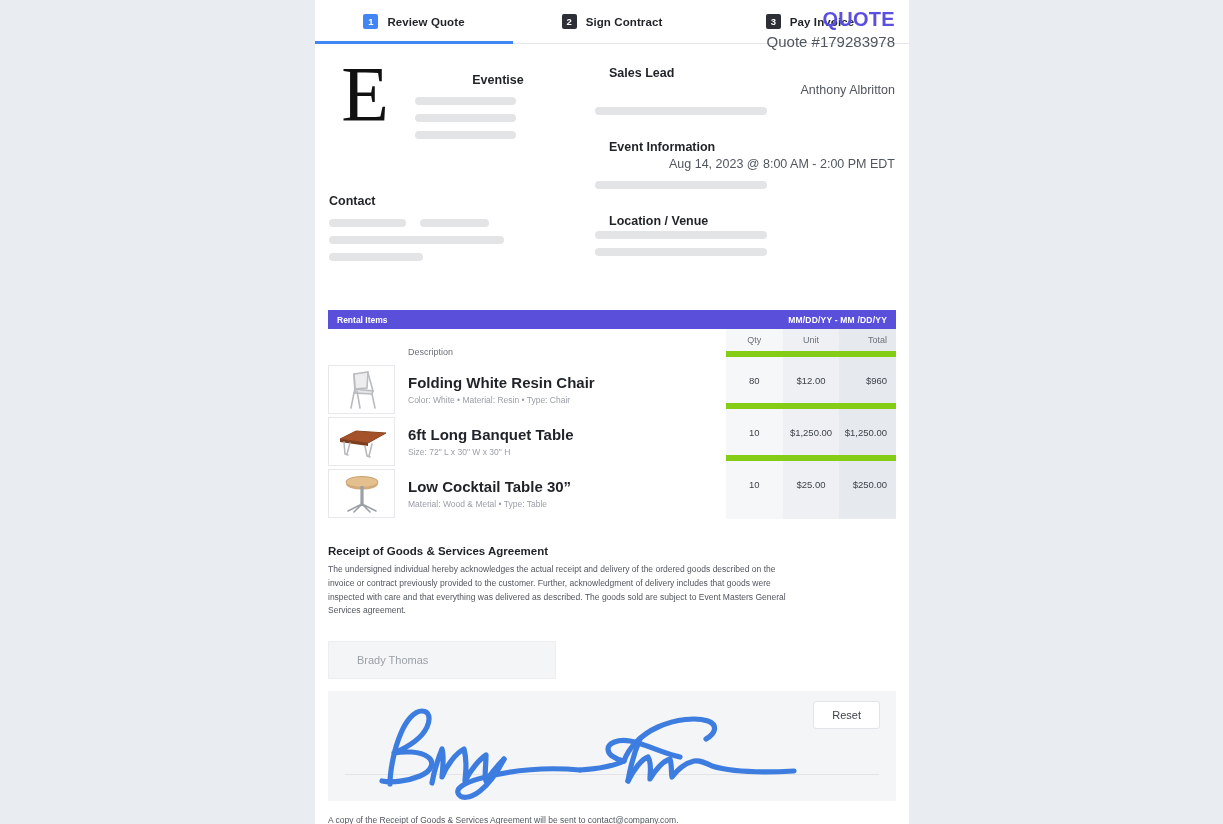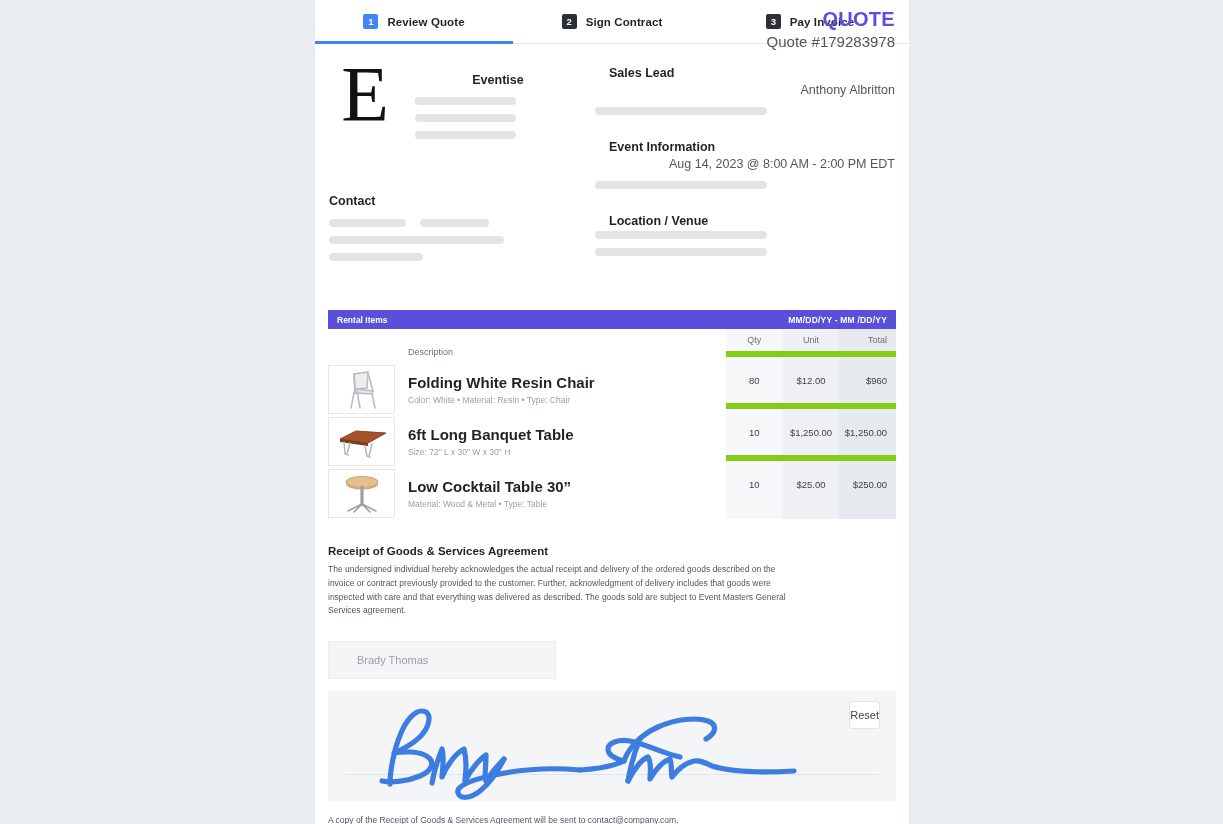--- a/index.html
+++ b/index.html
@@ -119,21 +119,21 @@
     font-size: 11px; color: #9aa0a8;
   }
 
   .sig-pad {
     margin: 12px 13px 0 13px; height: 110px; background: #f4f5f7;
     position: relative; overflow: hidden;
   }
   .sig-reset {
     position: absolute; right: 16px; top: 10px; z-index: 3;
     background: #fff; border: 1px solid #e1e4e8; border-radius: 3px;
-    padding: 7px 0; font-size: 11px; color: #3d434b; cursor: pointer;
+    padding: 7px 18px; font-size: 11px; color: #3d434b; cursor: pointer;
   }
   .sig-line {
     position: absolute; left: 17px; right: 17px; bottom: 26px;
     height: 1px; background: #e2e4e7;
   }
   .sig-svg { position: absolute; left: 0; top: 0; }
 
   .footnote { padding: 14px 13px 0 13px; font-size: 8.5px; color: #51565e; }
 </style>
 </head>

